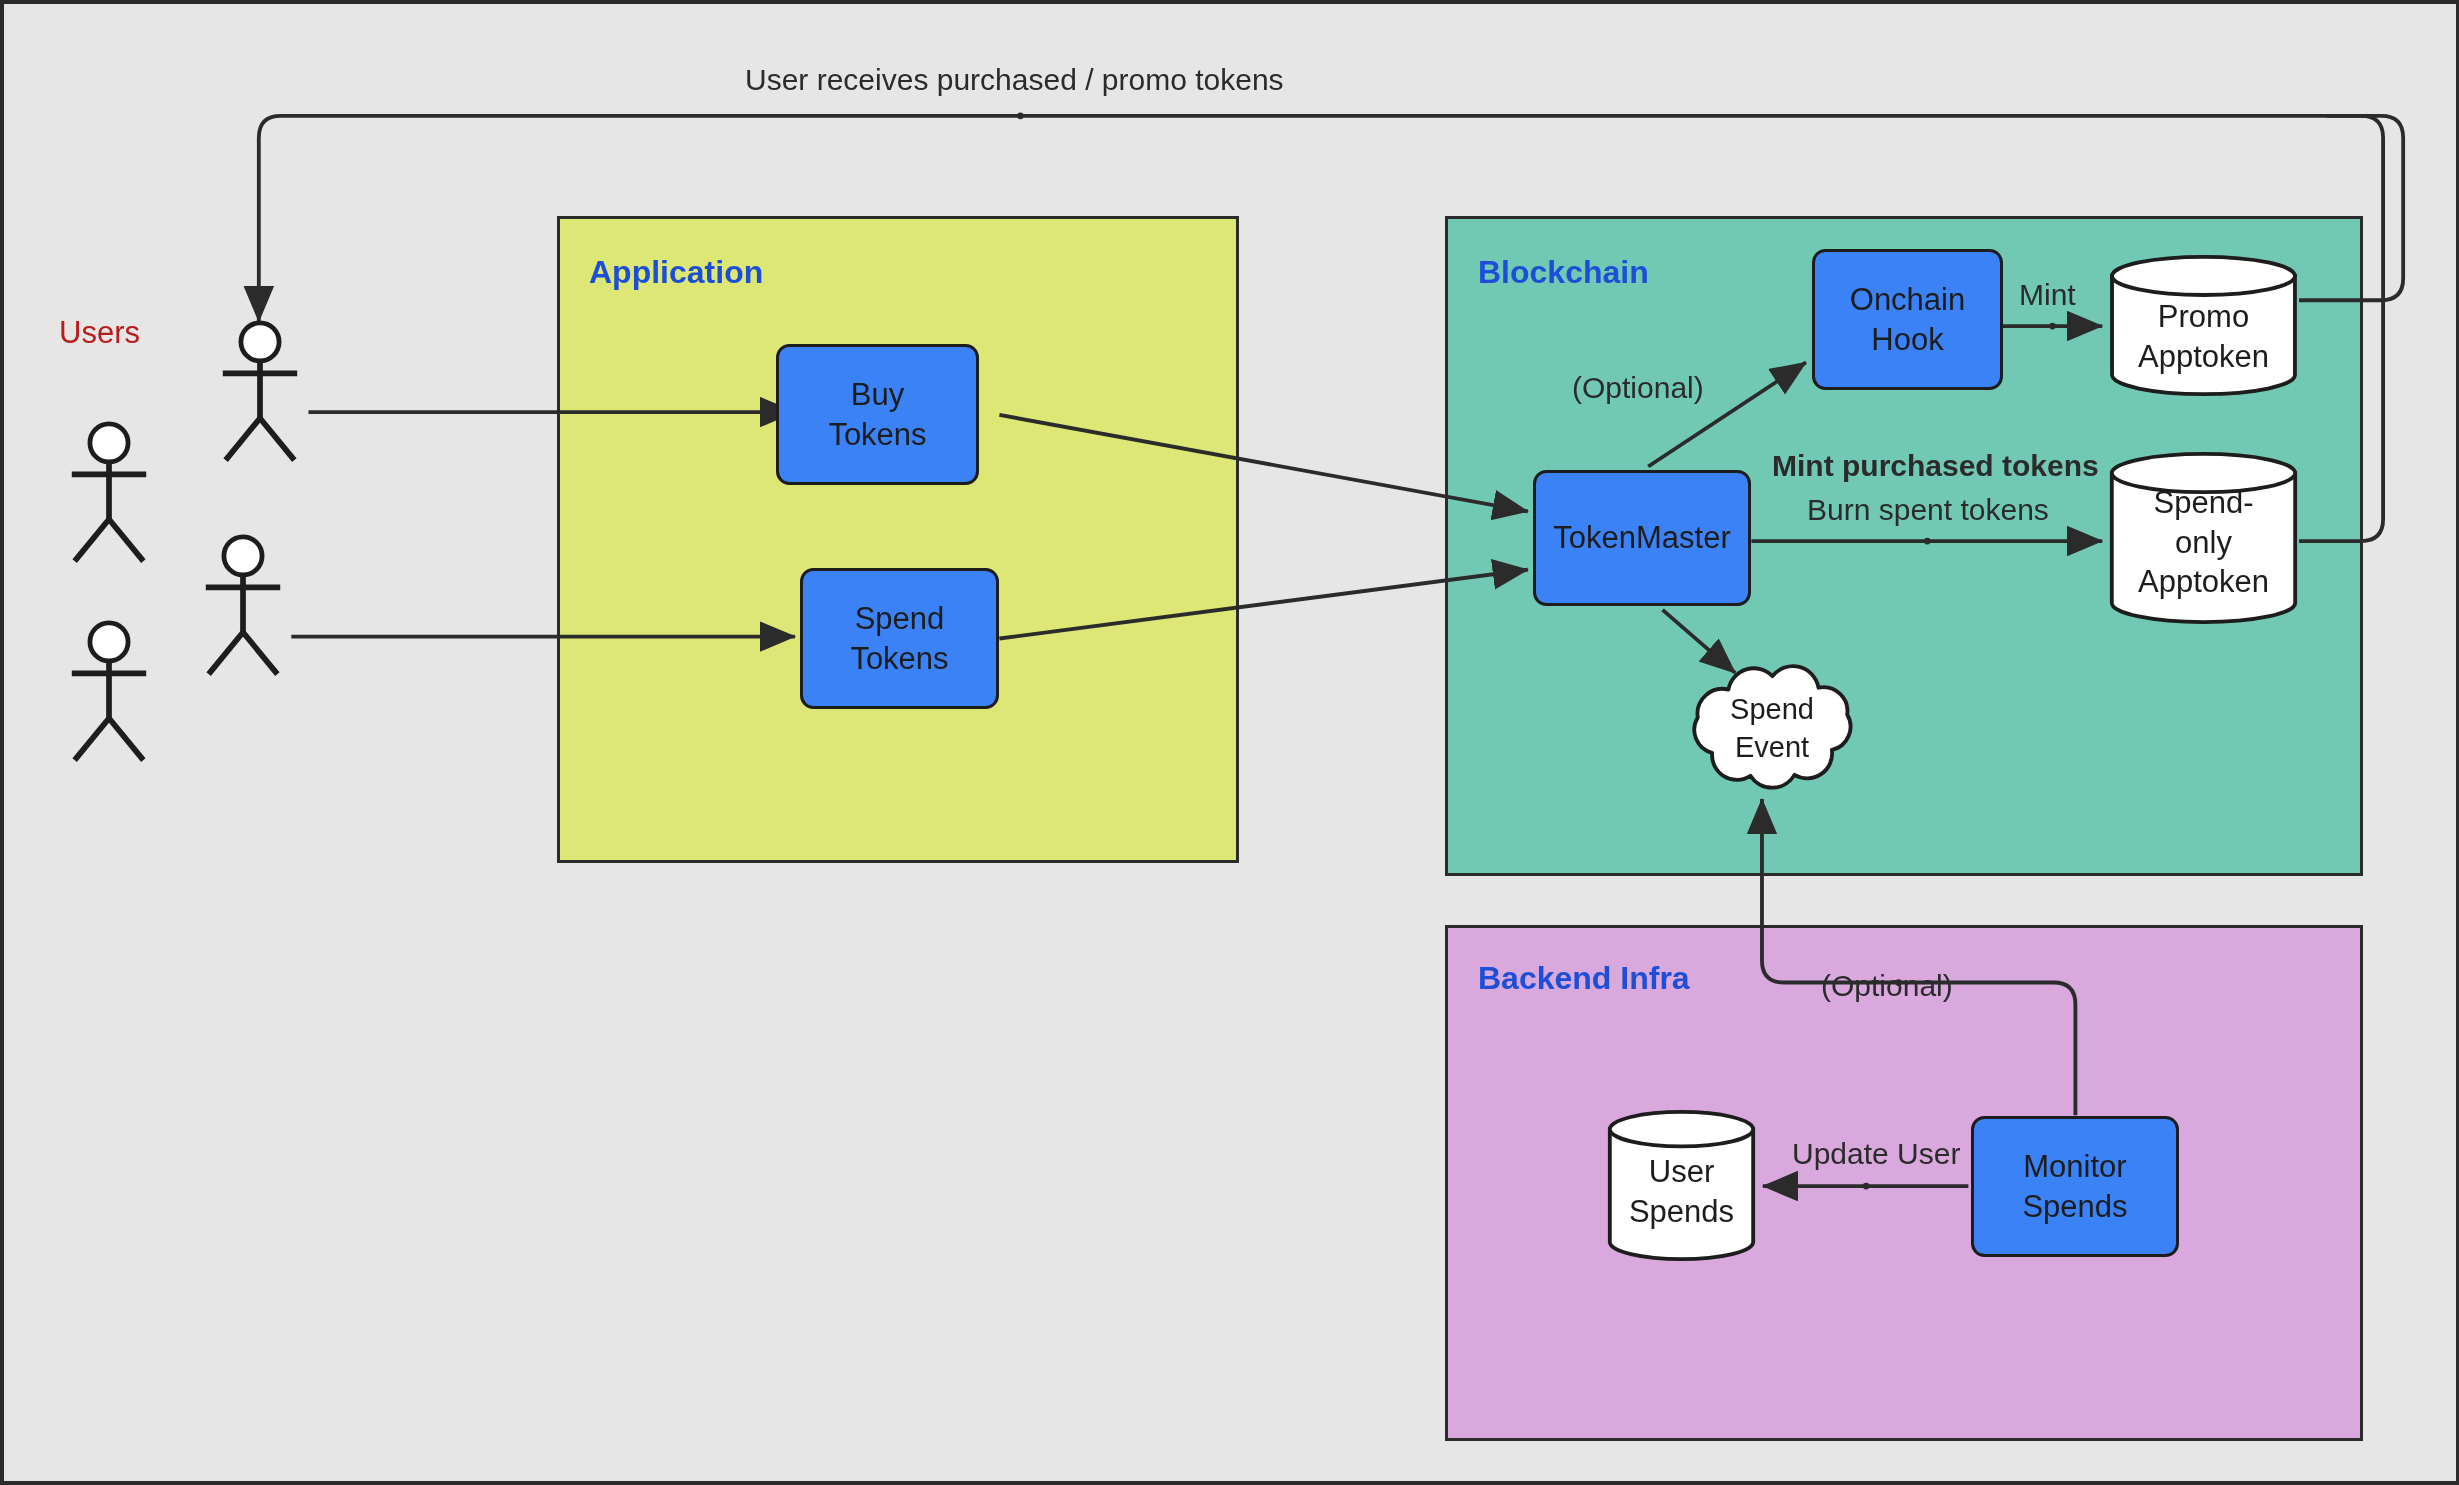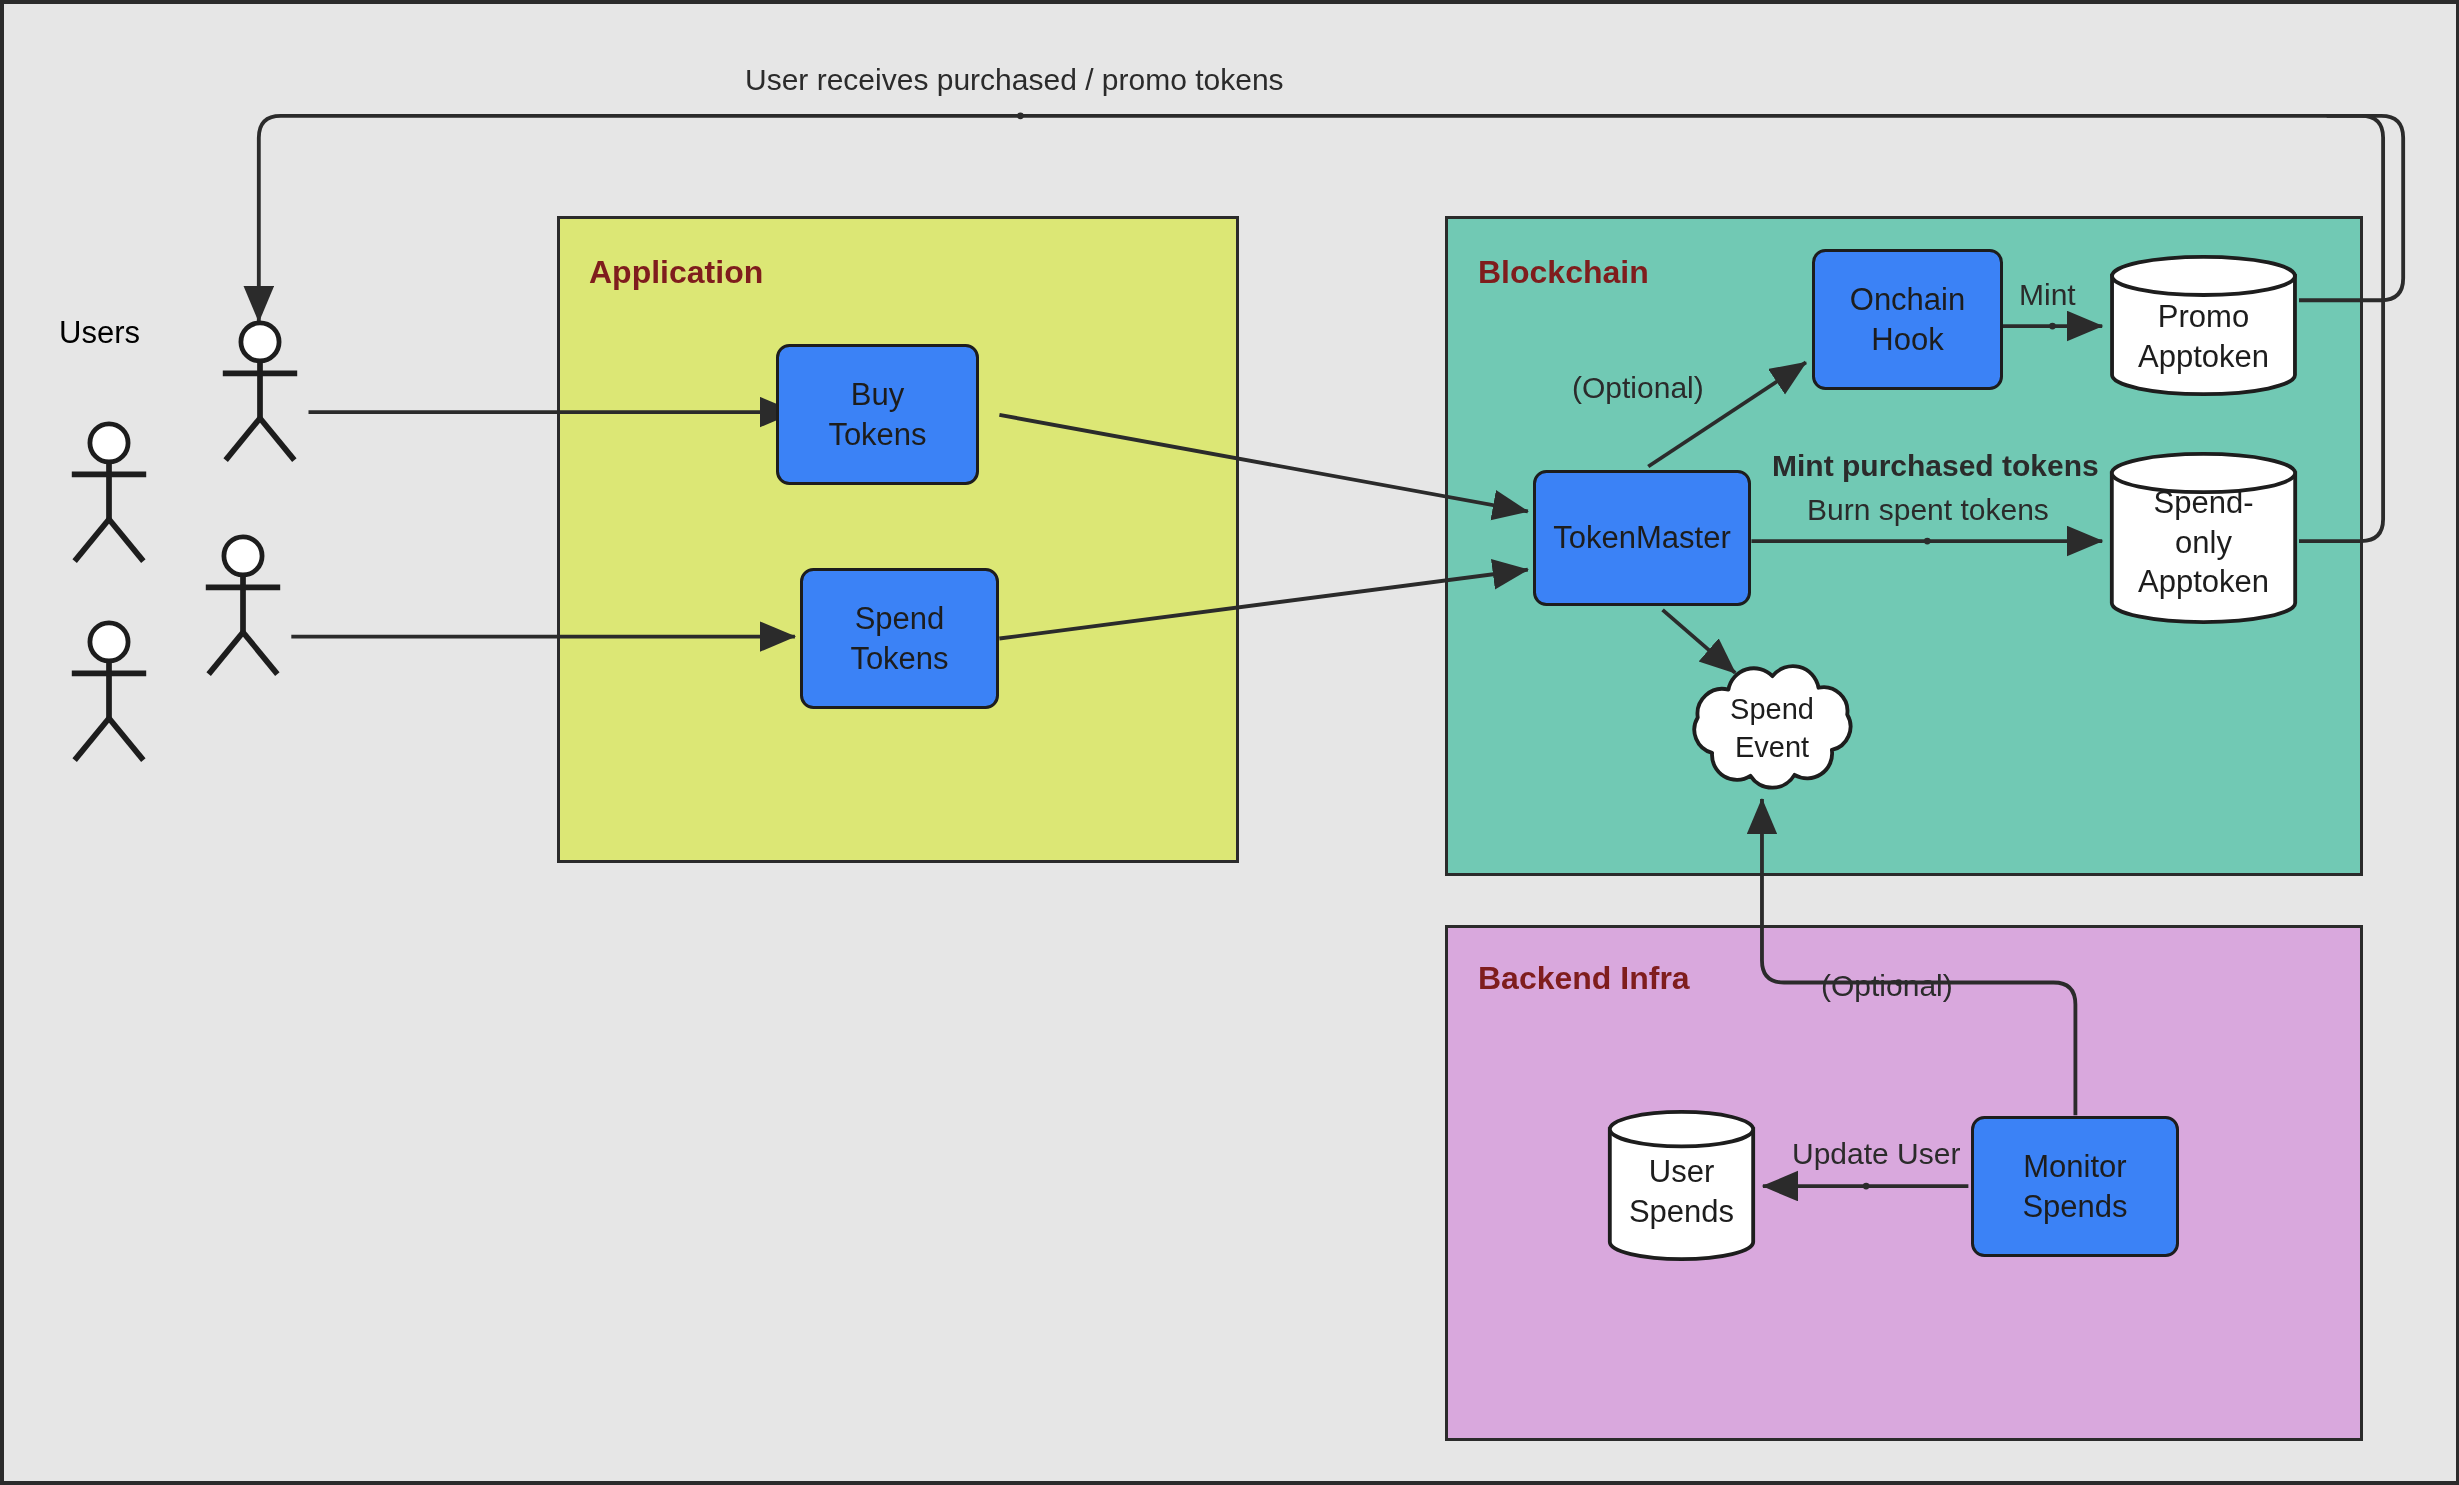--- a/index.html
+++ b/index.html
@@ -38,21 +38,21 @@
   
   .container-box {
     position: absolute;
     border: 3.8px solid #2b2b2b;
     box-sizing: border-box;
   }
   .container-title {
     position: absolute;
     font-weight: bold;
     font-size: 32px;
-    color: #7f1d1d;
+    color: #1d4ed8;
     white-space: nowrap;
   }
   #container-application { left: 553px; top: 212px; width: 682px; height: 647px; background: #dce775; }
   #container-blockchain  { left: 1441px; top: 212px; width: 918px; height: 660px; background: #71c9b4; }
   #container-backendinfra{ left: 1441px; top: 921px; width: 918px; height: 516px; background: #d9a8dd; }
 
   #title-application   { left: 585px; top: 250px; }
   #title-blockchain    { left: 1474px; top: 250px; }
   #title-backendinfra  { left: 1474px; top: 956px; }
 
@@ -128,21 +128,21 @@
   
   .edge-label {
     position: absolute;
     font-size: 30px;
     color: #2b2b2b;
     white-space: nowrap;
   }
   .plain-label {
     position: absolute;
     font-size: 31px;
-    color: #000000;
+    color: #b91c1c;
     white-space: nowrap;
   }
   #label-users               { left: 55px;   top: 311px; }
   #label-top-return          { left: 741px;  top: 59px; }
   #label-optional-hook       { left: 1568px; top: 367px; }
   #label-mint                { left: 2015px; top: 274px; }
   #label-mint-purchased      { left: 1768px; top: 445px; font-weight: bold; }
   #label-burn-spent          { left: 1803px; top: 489px; }
   #label-no-market-value     { left: 1921px; top: 651px; }
   #label-optional-backend    { left: 1817px; top: 965px; }

